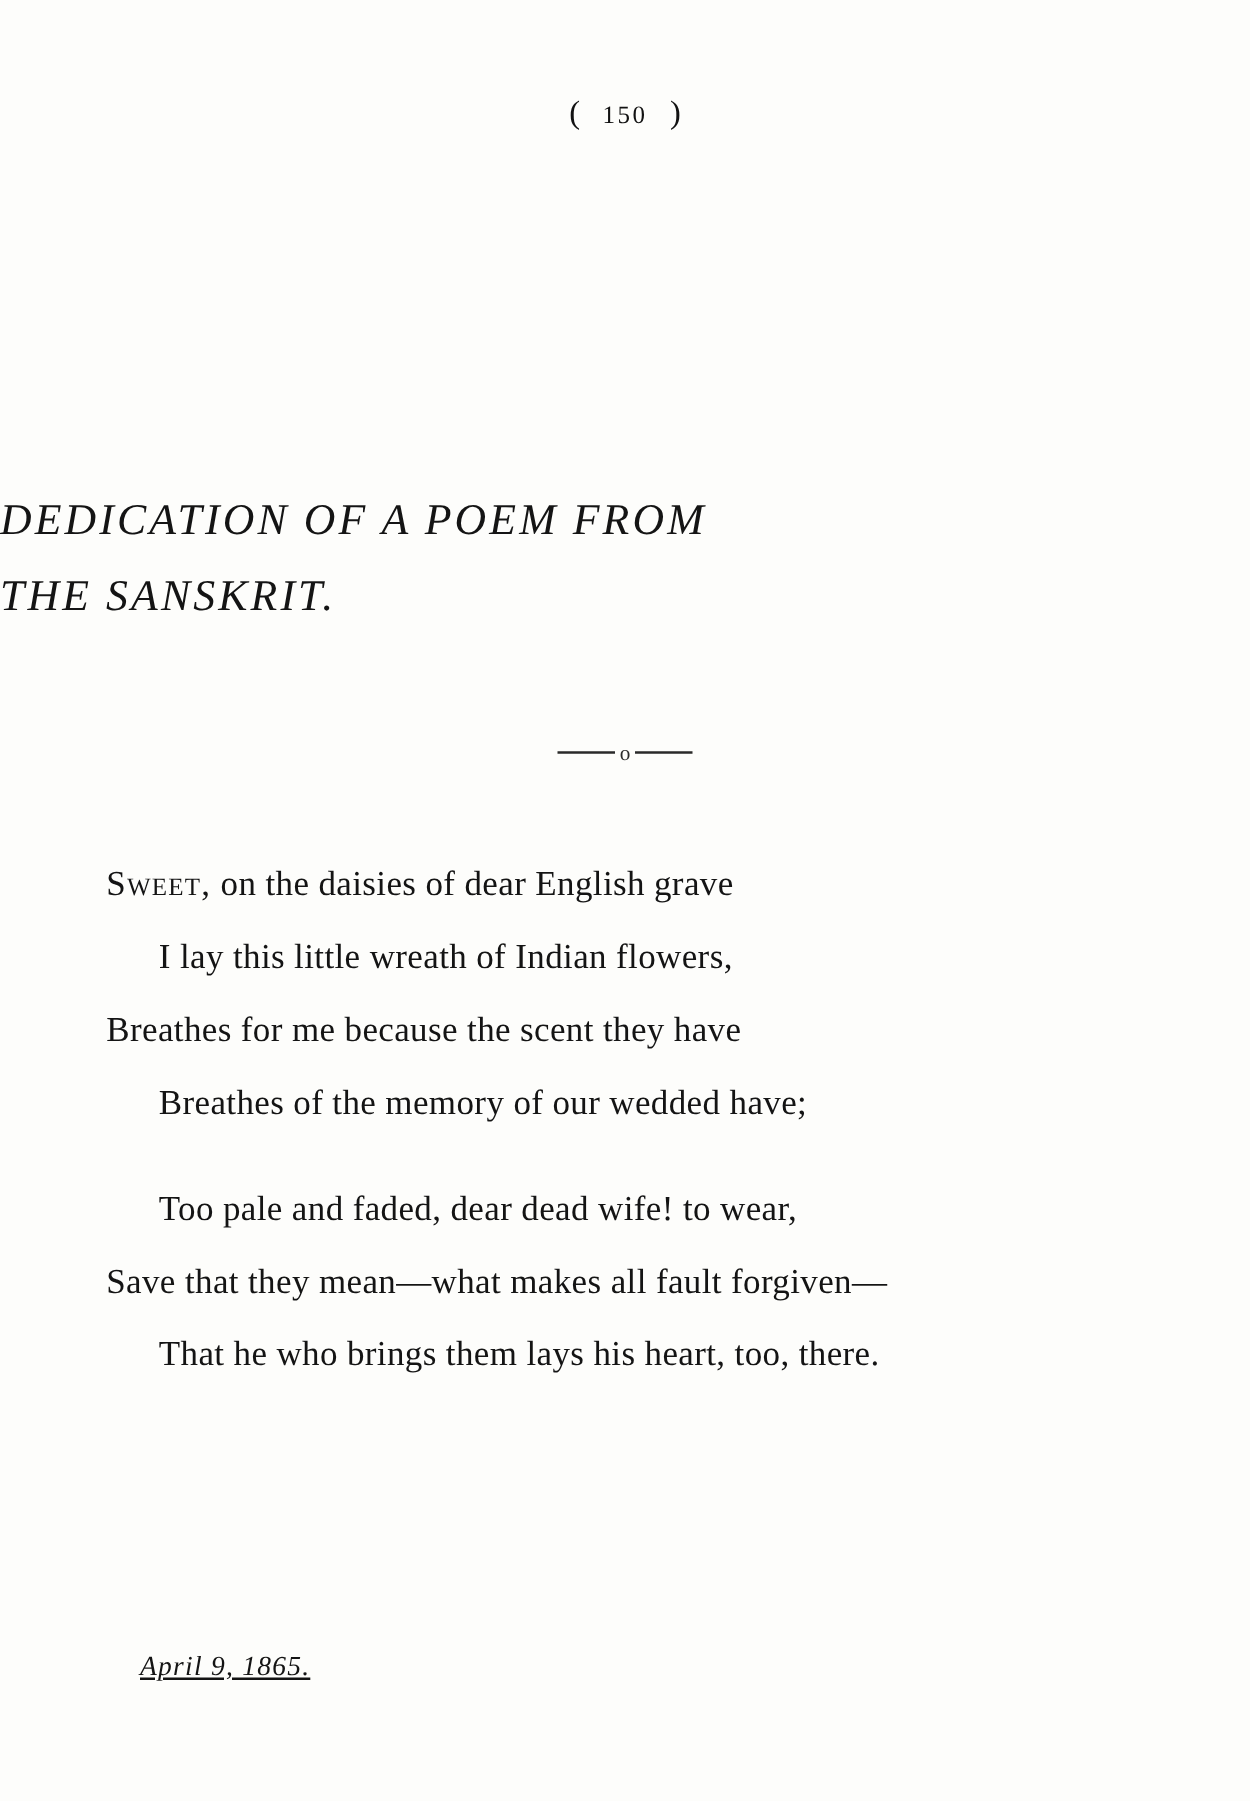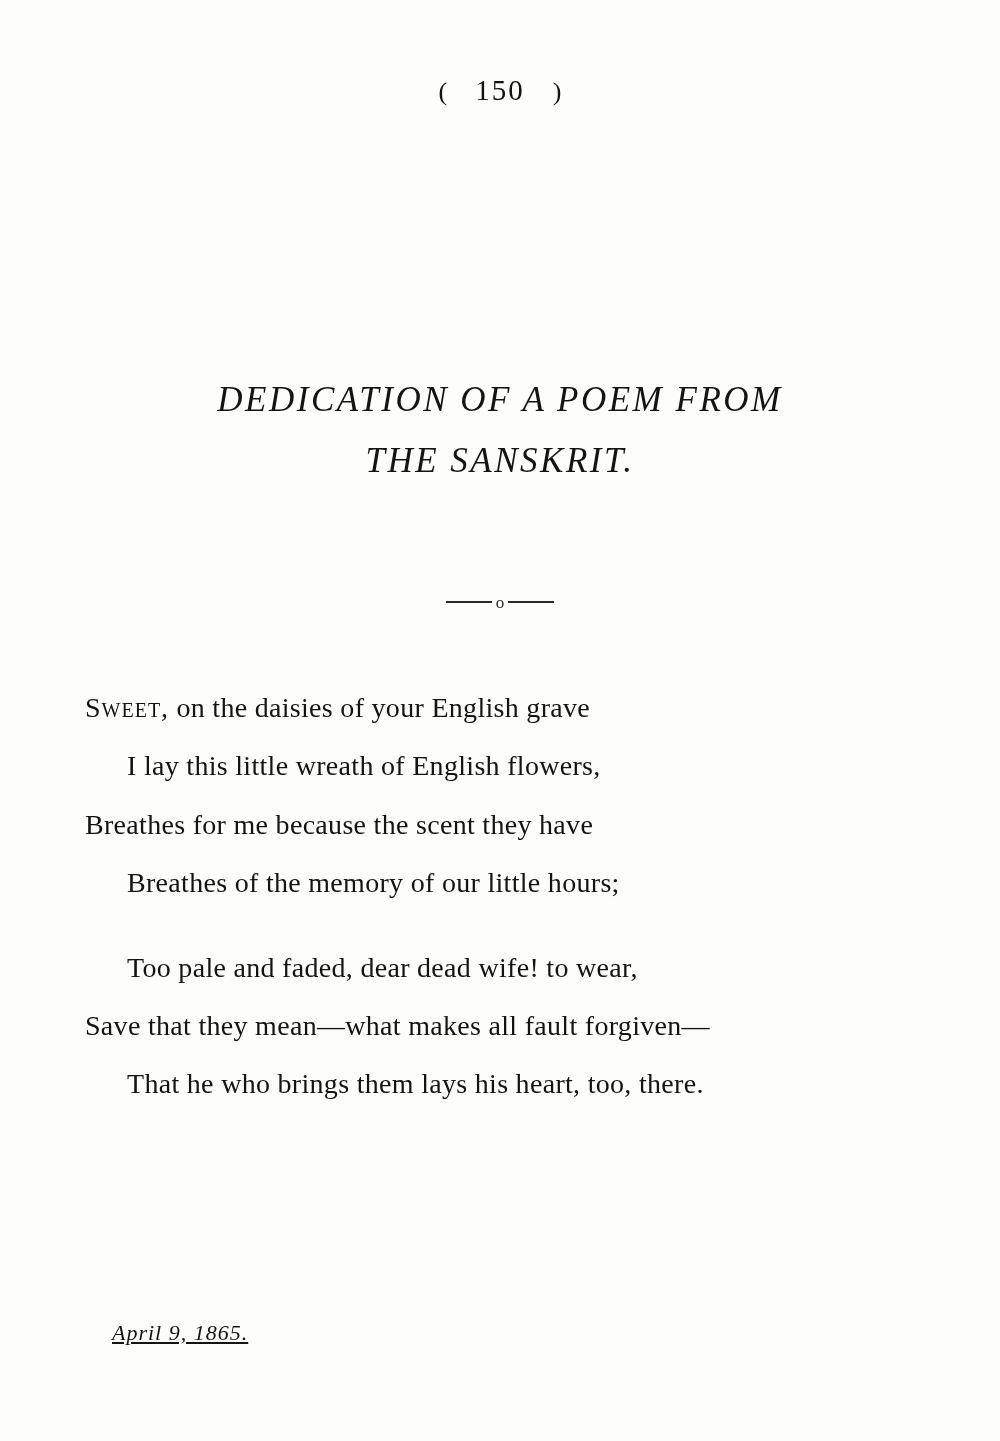--- a/index.html
+++ b/index.html
@@ -31,32 +31,31 @@
     font-size: 27px;
     letter-spacing: 3px;
     font-family: "Liberation Serif", serif;
     color: #121212;
   }
   .page-number .paren {
     font-size: 26px;
     letter-spacing: 0;
   }
   .page-number .num {
-    font-size: 29px;
+    font-size: 20px;
     letter-spacing: 2px;
-    margin: 0 28px;
+    margin: 0 18px;
   }
 
   
   .title-block {
     position: absolute;
-    top: 369px;
+    top: 385px;
     left: 0;
     width: 100%;
-    text-align: center;
   }
   .title-line {
     font-family: "Liberation Serif", serif;
     font-style: italic;
     font-size: 35px;
     letter-spacing: 2.5px;
     line-height: 1.75;
     color: #141414;
     white-space: nowrap;
   }
@@ -142,25 +141,25 @@
     <span class="rule"></span>
     <span class="dot">o</span>
     <span class="rule"></span>
   </div>
 
   <div class="poem">
 
     <div class="stanza">
       <div class="verse">
         <span class="smallcaps">Sweet,</span>
-        <span> on the daisies of your English grave</span>
+        <span> on the daisies of dear English grave</span>
       </div>
-      <div class="verse indent">I lay this little wreath of English flowers,</div>
+      <div class="verse indent">I lay this little wreath of Indian flowers,</div>
       <div class="verse">Breathes for me because the scent they have</div>
-      <div class="verse indent">Breathes of the memory of our little hours;</div>
+      <div class="verse indent">Breathes of the memory of our wedded have;</div>
     </div>
 
     <div class="stanza">
       <div class="verse indent">Too pale and faded, dear dead wife! to wear,</div>
       <div class="verse">Save that they mean—what makes all fault forgiven—</div>
       <div class="verse indent">That he who brings them lays his heart, too, there.</div>
     </div>
 
   </div>
 

